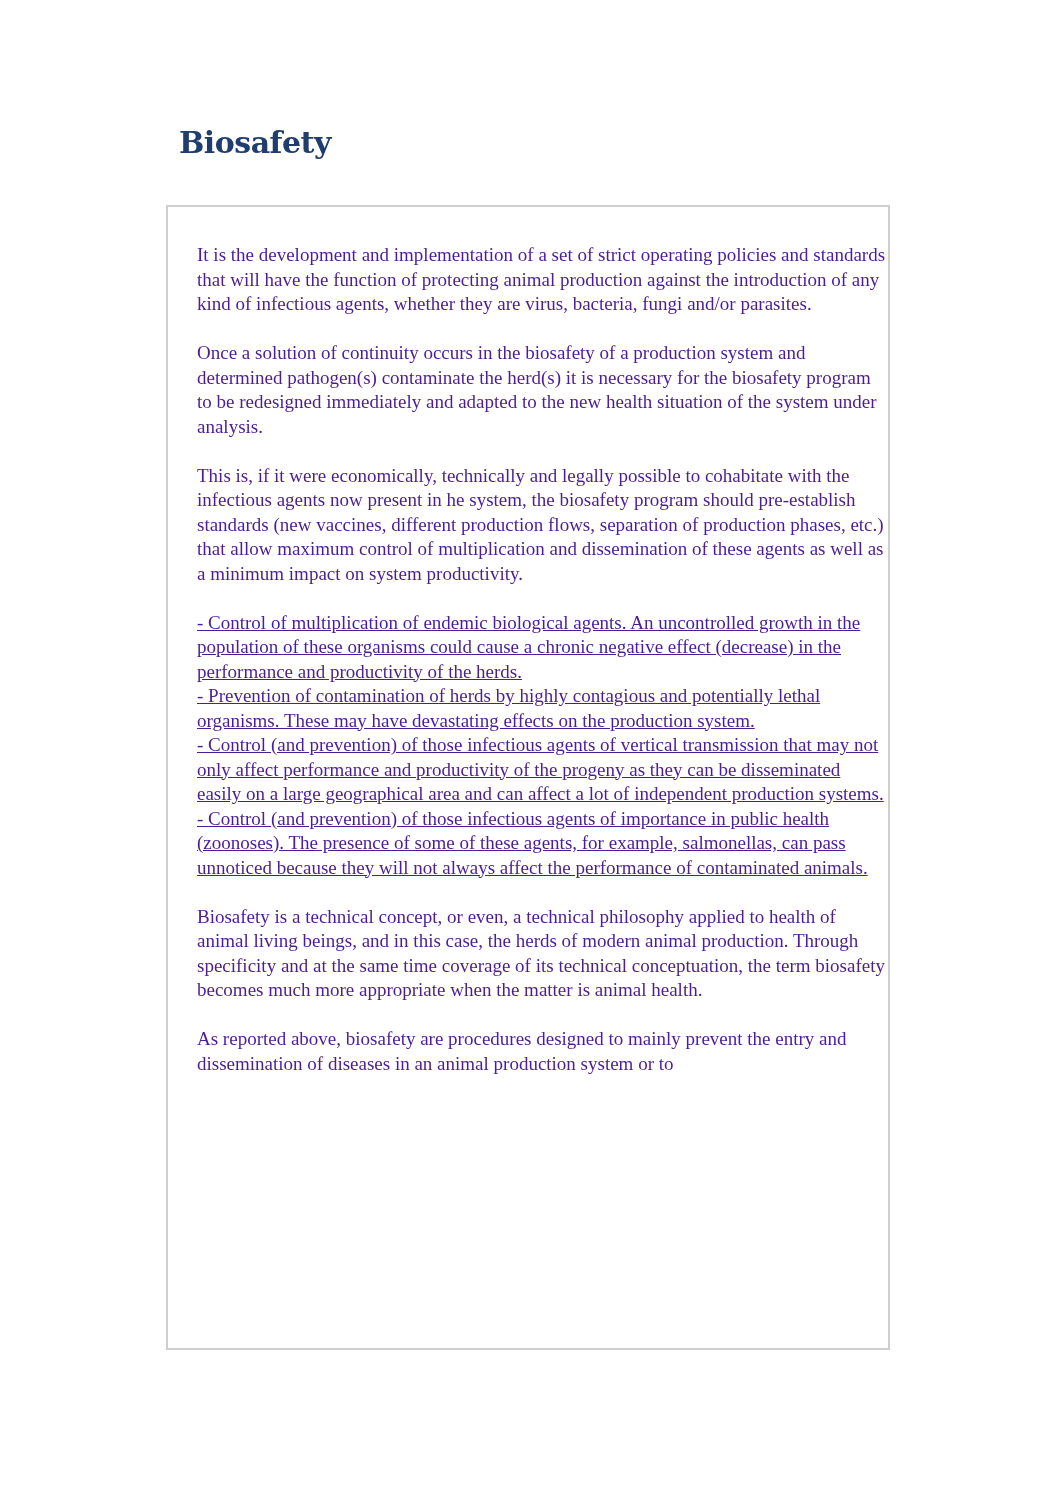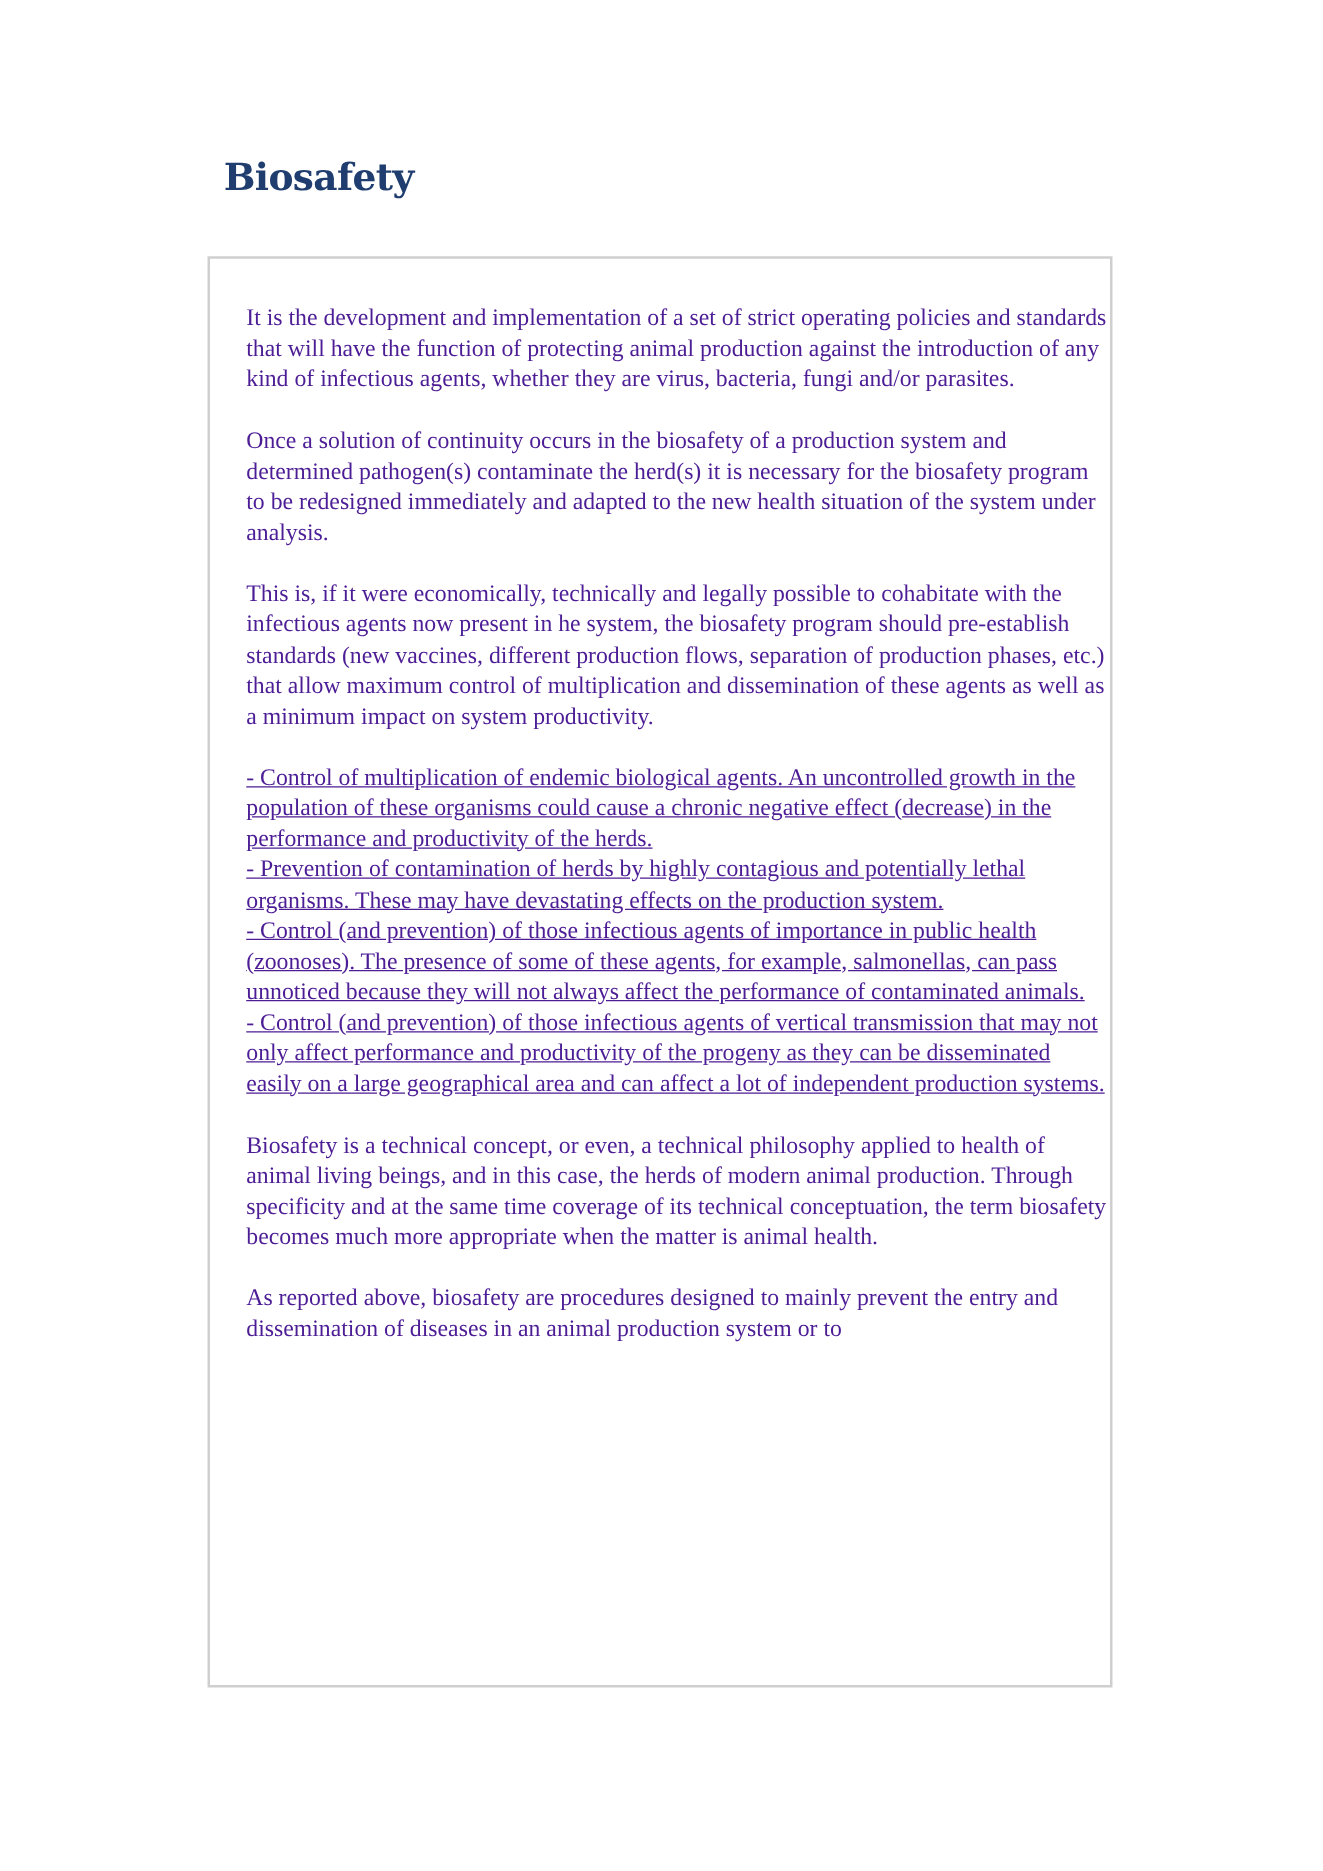--- a/index.html
+++ b/index.html
@@ -65,18 +65,18 @@
 
 <div class="content-box"></div>
 
 <div class="content">
   <p>It is the development and implementation of a set of strict operating policies and standards that will have the function of protecting animal production against the introduction of any kind of infectious agents, whether they are virus, bacteria, fungi and/or parasites.</p>
   <p>Once a solution of continuity occurs in the biosafety of a production system and determined pathogen(s) contaminate the herd(s) it is necessary for the biosafety program to be redesigned immediately and adapted to the new health situation of the system under analysis.</p>
   <p>This is, if it were economically, technically and legally possible to cohabitate with the infectious agents now present in he system, the biosafety program should pre-establish standards (new vaccines, different production flows, separation of production phases, etc.) that allow maximum control of multiplication and dissemination of these agents as well as a minimum impact on system productivity.</p>
   <div class="list-block">
     <p class="list-line">- Control of multiplication of endemic biological agents. An uncontrolled growth in the population of these organisms could cause a chronic negative effect (decrease) in the performance and productivity of the herds.</p>
     <p class="list-line">- Prevention of contamination of herds by highly contagious and potentially lethal organisms. These may have devastating effects on the production system.</p>
+    <p class="list-line">- Control (and prevention) of those infectious agents of vertical transmission that may not only affect performance and productivity of the progeny as they can be disseminated easily on a large geographical area and can affect a lot of independent production systems.</p>
     <p class="list-line">- Control (and prevention) of those infectious agents of importance in public health (zoonoses). The presence of some of these agents, for example, salmonellas, can pass unnoticed because they will not always affect the performance of contaminated animals.</p>
-    <p class="list-line">- Control (and prevention) of those infectious agents of vertical transmission that may not only affect performance and productivity of the progeny as they can be disseminated easily on a large geographical area and can affect a lot of independent production systems.</p>
   </div>
   <p>Biosafety is a technical concept, or even, a technical philosophy applied to health of animal living beings, and in this case, the herds of modern animal production. Through specificity and at the same time coverage of its technical conceptuation, the term biosafety becomes much more appropriate when the matter is animal health.</p>
   <p>As reported above, biosafety are procedures designed to mainly prevent the entry and dissemination of diseases in an animal production system or to</p>
 </div>
 
 </body></html>

